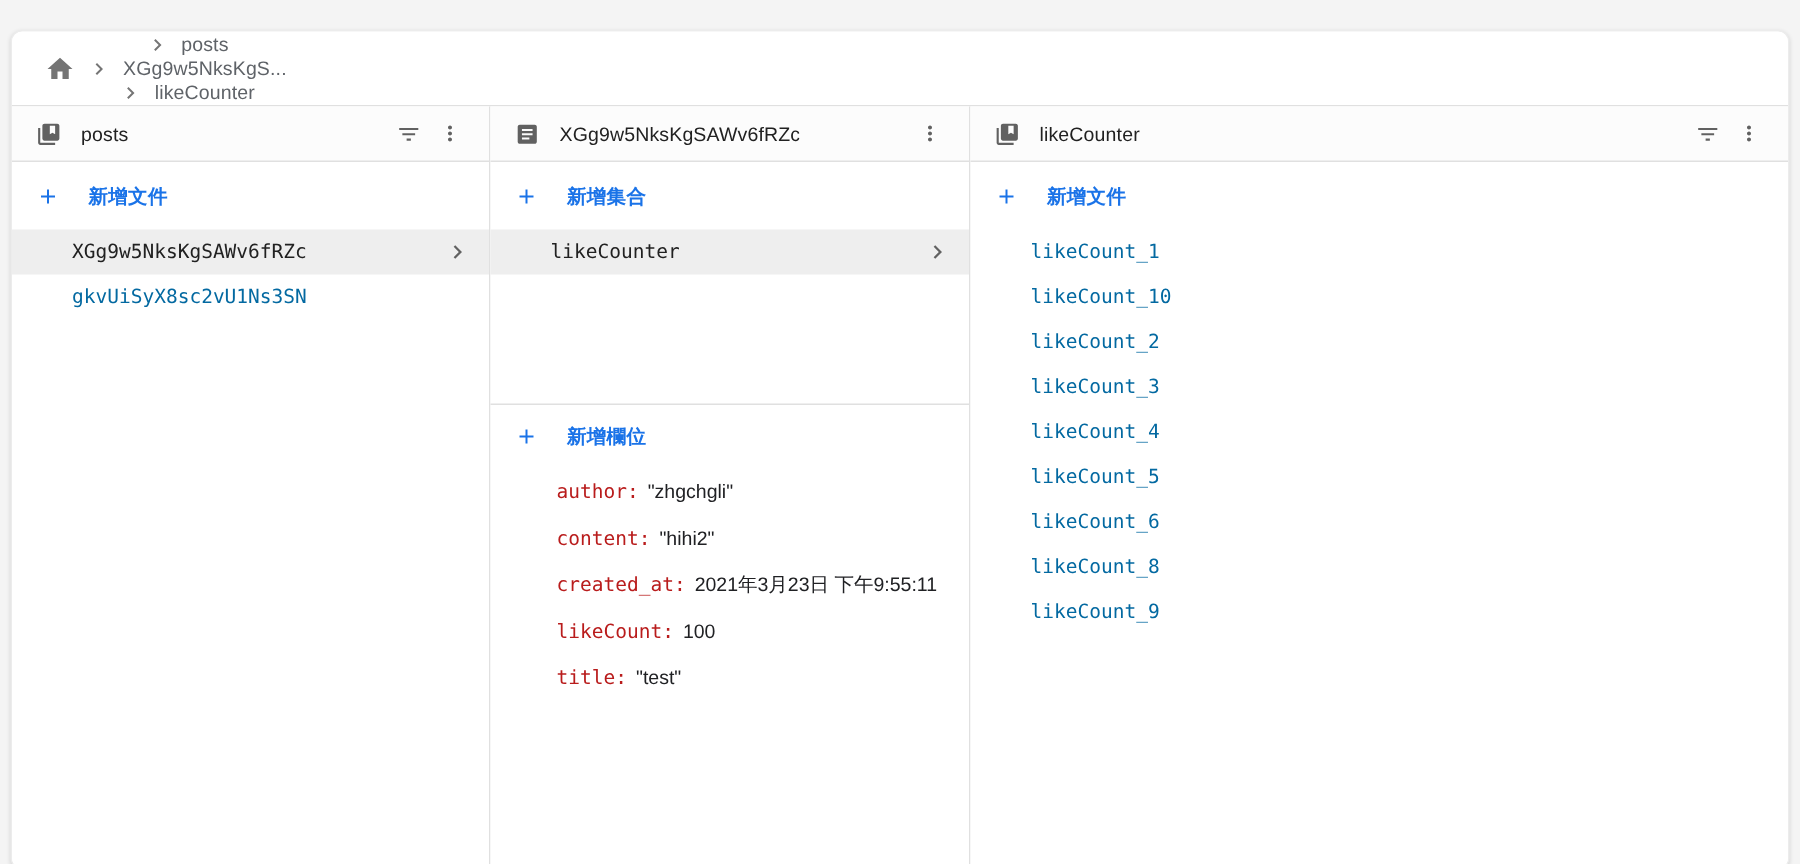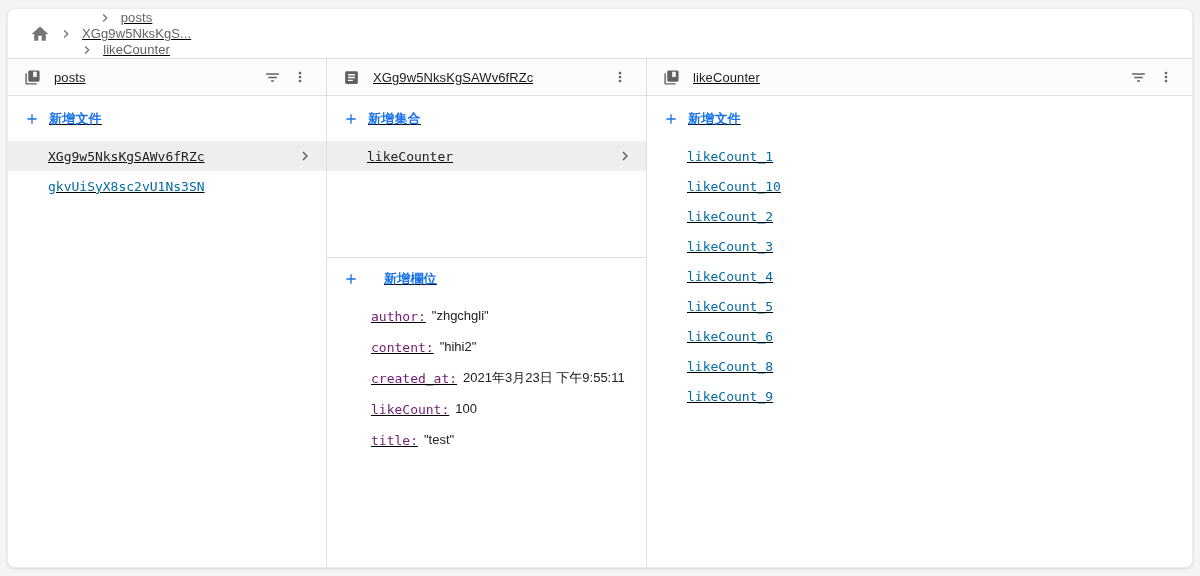--- a/index.html
+++ b/index.html
@@ -2,21 +2,21 @@
 <html><head>
 <meta charset="utf-8">
 <style>
   * { margin: 0; padding: 0; box-sizing: border-box; }
   html, body { width: 1200px; height: 576px; }
   body {
     font-family: "Liberation Sans", "DejaVu Sans", sans-serif;
     background: #f4f4f4;
     overflow: hidden;
   }
-  .page { width: 1200px; height: 576px; padding: 8px 7px; text-decoration: underline; }
+  .page { width: 1200px; height: 576px; padding: 20px 7px; }
   .card {
     width: 100%; height: 560px;
     background: #ffffff;
     border-radius: 8px;
     border: 1px solid #ececec;
     box-shadow: 0 1px 3px rgba(0,0,0,0.12);
     overflow: hidden;
     display: flex; flex-direction: column;
   }
 
@@ -65,21 +65,21 @@
 
   
   .add-row {
     height: 45px; flex: 0 0 45px;
     display: flex; align-items: center;
     padding-left: 16px;
     cursor: pointer;
   }
   .add-row .plus { display: flex; align-items: center; margin-right: 9px; }
   .add-label {
-    font-size: 13px; font-weight: 700; color: #1a73e8; letter-spacing: 0.2px;
+    font-size: 13px; font-weight: 700; color: #1a73e8; letter-spacing: 0.2px; margin-left: 10px;
   }
 
   
   .row-list { display: flex; flex-direction: column; }
   .doc-row {
     height: 30px; flex: 0 0 30px;
     display: flex; align-items: center;
     padding: 0 12px 0 40px;
     cursor: pointer;
   }
@@ -90,27 +90,27 @@
     flex: 1;
   }
   .doc-row .row-chevron { display: none; align-items: center; }
   .doc-row.selected { background: #eeeeee; }
   .doc-row.selected .doc-id { color: #212121; }
   .doc-row.selected .row-chevron { display: flex; }
 
   
   .mid-spacer { flex: 0 0 86px; }
   .h-divider { border-top: 1px solid #e0e0e0; flex: 0 0 1px; }
-  .add-field-row { height: 41px; flex: 0 0 41px; gap: 16px; }
+  .add-field-row { height: 41px; flex: 0 0 41px; }
 
   .field-list { padding: 7px 16px 0 44px; display: flex; flex-direction: column; }
   .field-row { margin-bottom: 10px; line-height: 20px; cursor: pointer; }
   .field-name {
     font-family: "DejaVu Sans Mono", "Liberation Mono", monospace;
-    font-size: 13px; color: #701a75;
+    font-size: 13px; color: #b91c1c;
     margin-right: 6px;
   }
   .field-value {
     display: inline-block; vertical-align: top;
     font-size: 13px; color: #202124;
   }
   .field-value .v2 { display: block; }
   .field-value .v2:empty { display: none; }
 
   svg { display: block; }

